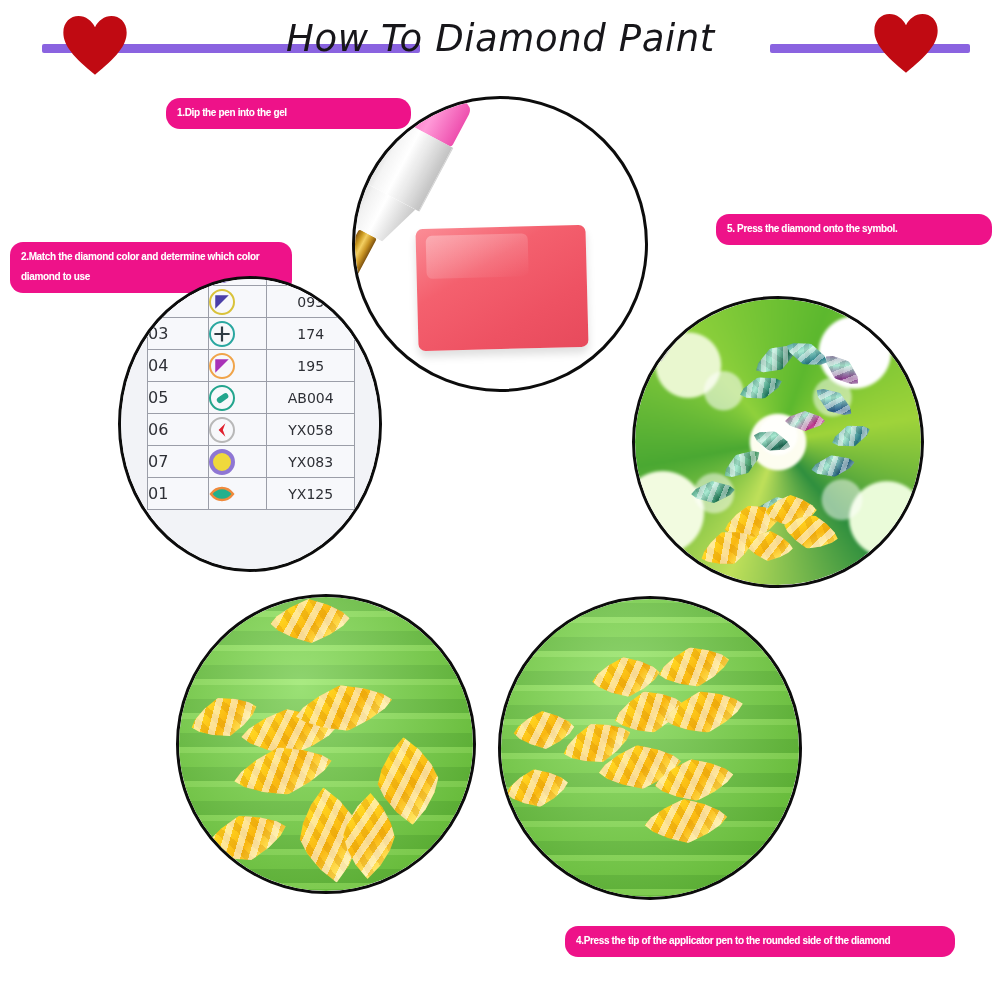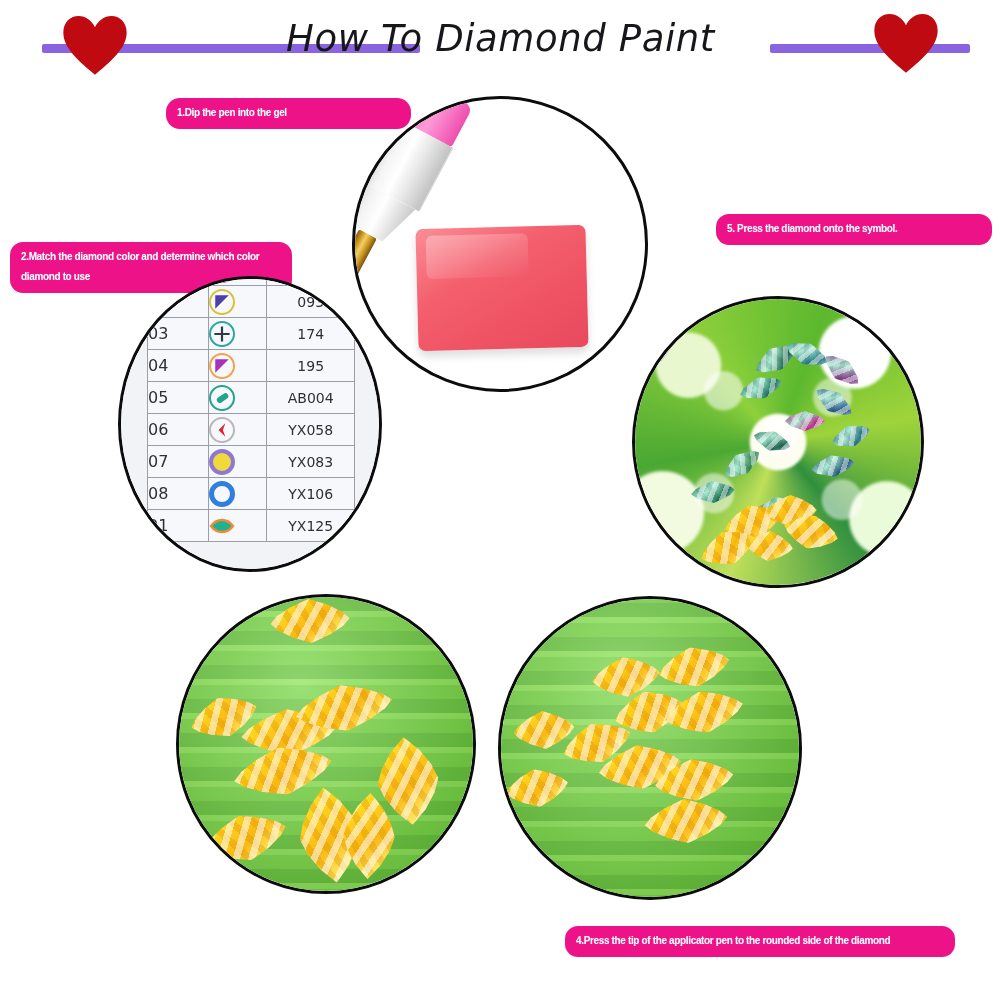--- a/index.html
+++ b/index.html
@@ -279,25 +279,20 @@
                       <path d="M17 5 L9 13 L17 21 L14 13 Z" fill="#e0202e"></path>
                     </svg></span></td>
                 <td class="code">YX058</td>
               </tr>
               <tr>
                 <td class="num">07</td>
                 <td class="sym"><span class="symglyph" style="border: 4px solid rgb(143, 119, 212); background: rgb(239, 217, 60);"></span></td>
                 <td class="code">YX083</td>
               </tr>
               <tr>
-                <td class="num">08</td>
-                <td class="sym"><span class="symglyph" style="border: 5px solid rgb(47, 127, 224);"></span></td>
-                <td class="code">YX106</td>
-              </tr>
-              <tr>
                 <td class="num">01</td>
                 <td class="sym"><span class="symglyph"><svg viewBox="0 0 26 26" style="position:absolute;inset:0">
                       <path d="M2 13 C8 5 18 5 24 13 C18 21 8 21 2 13 Z" fill="#23b08c" stroke="#f08a3c" stroke-width="2.4"></path>
                     </svg></span></td>
                 <td class="code">YX125</td>
               </tr>
             </tbody>
         </table>
       </div>
     </div>

